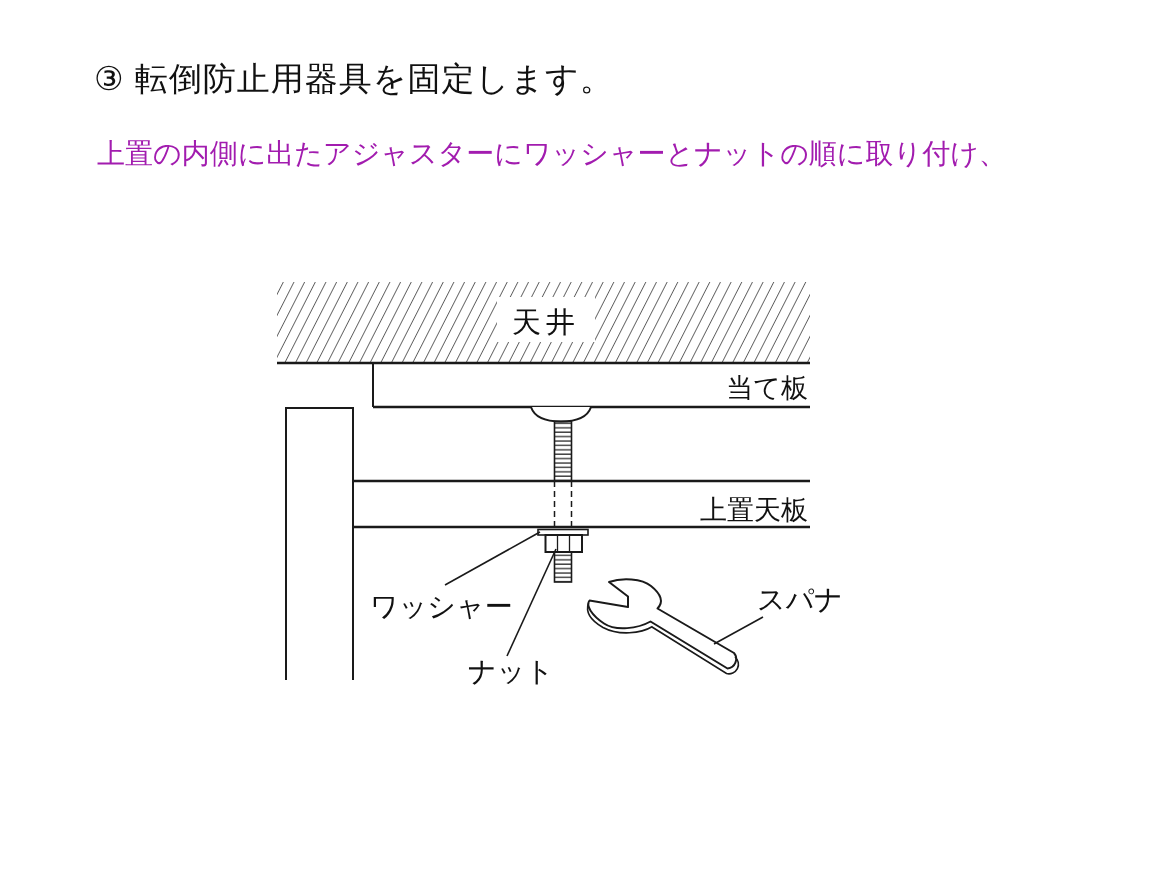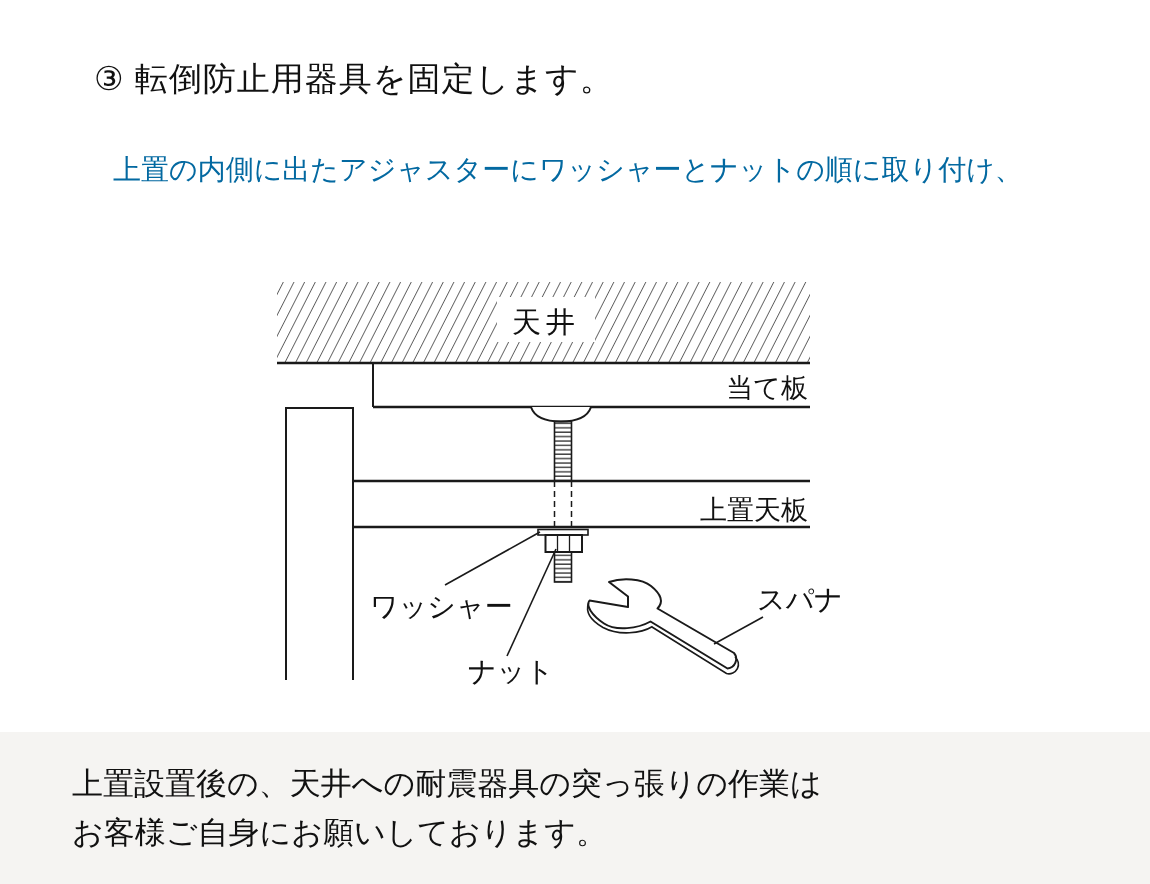--- a/index.html
+++ b/index.html
@@ -22,25 +22,25 @@
     font-size: 33px;
     font-weight: 400;
     line-height: 1.15;
     letter-spacing: 1px;
     color: #111111;
     white-space: nowrap;
   }
   .body-text {
     position: absolute;
     left: 97px; top: 130px;
-    margin: 16px;
+    margin: 0;
     font-size: 28px;
     font-weight: 400;
     line-height: 48px;
-    color: #0369a1;
+    color: #a21caf;
   }
   .body-text .line { display: block; white-space: nowrap; }
   .diagram-svg {
     position: absolute;
     left: 0; top: 0;
     width: 1150px; height: 884px;
   }
   .diagram-svg text {
     font-family: "Liberation Sans", "DejaVu Sans", sans-serif;
     fill: #111111;
@@ -129,18 +129,14 @@
 
     <line x1="445" y1="585" x2="540" y2="532" stroke="#1a1a1a" stroke-width="1.6"></line>
     <line x1="507" y1="656" x2="556" y2="549" stroke="#1a1a1a" stroke-width="1.6"></line>
     <line x1="763" y1="617" x2="714" y2="644" stroke="#1a1a1a" stroke-width="1.6"></line>
 
     <text x="370" y="616" font-size="28">ワッシャー</text>
     <text x="468" y="681" font-size="28">ナット</text>
     <text x="757" y="609" font-size="28">スパナ</text>
   </svg>
 
-  <div class="note-band">
-    <div class="note-line">上置設置後の、天井への耐震器具の突っ張りの作業は</div>
-    <div class="note-line">お客様ご自身にお願いしております。</div>
-  </div>
 
 </div>
 
 </body></html>

